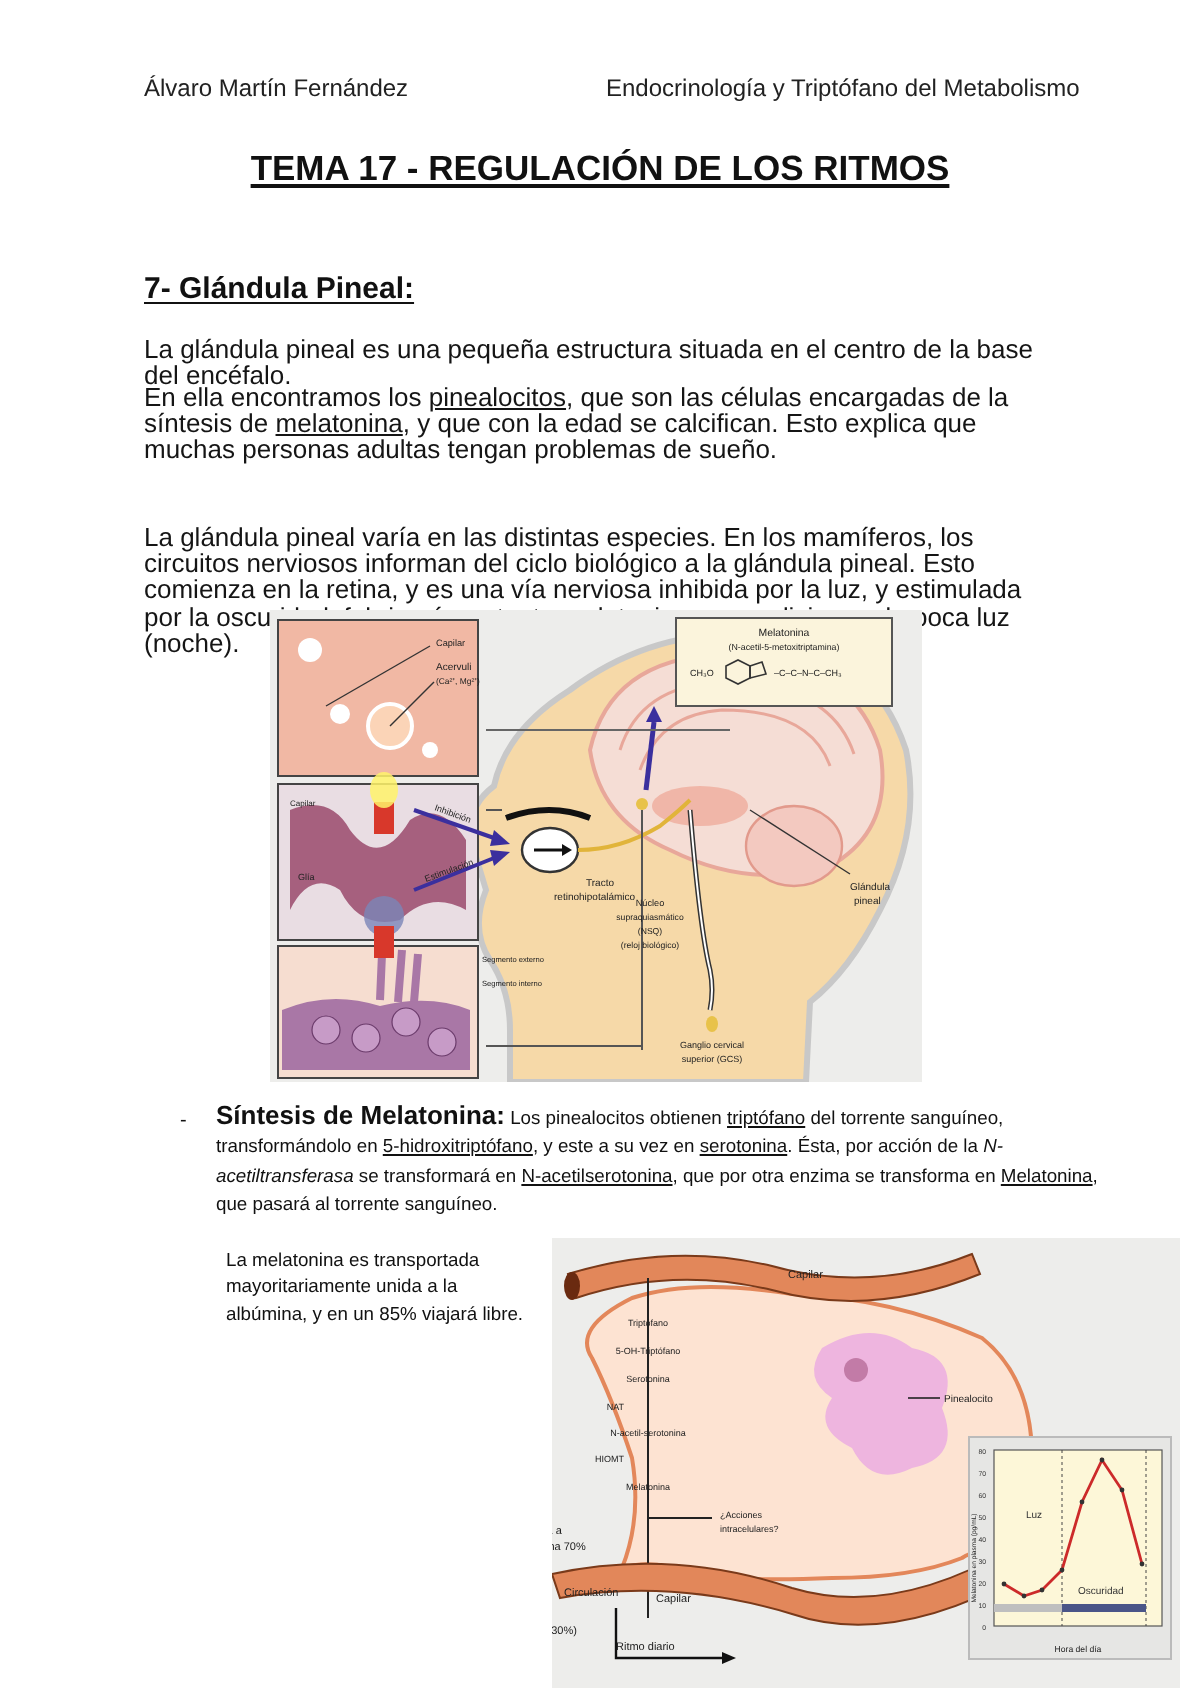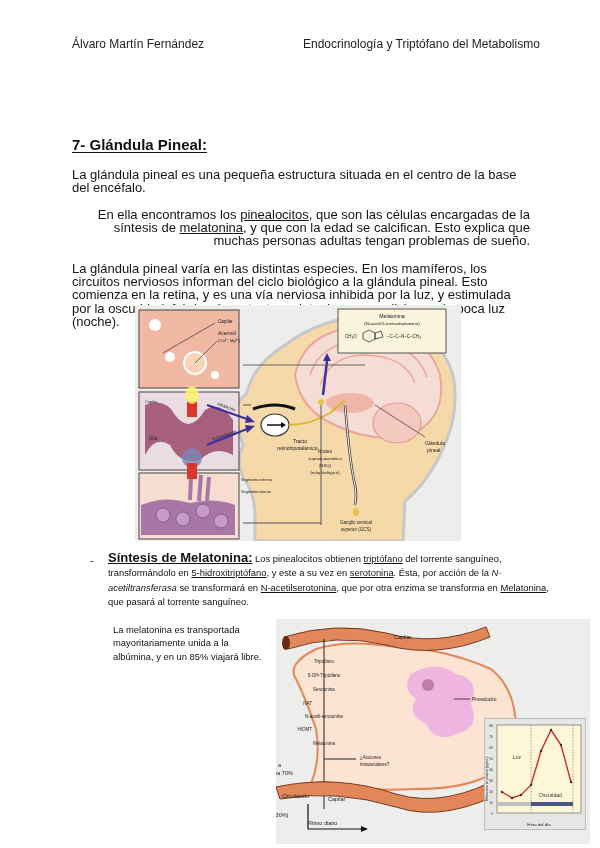--- a/index.html
+++ b/index.html
@@ -9,39 +9,39 @@
   .hdr { top: 37px; font-size: 12px; color: #222; }
   .hdr-left { left: 72px; }
   .hdr-right { left: 303px; }
   .title { left: 0; width: 600px; text-align: center; top: 73px; font-size: 17.5px;
            font-weight: bold; line-height: 22px; color: #111; }
   .title span { text-decoration: underline; text-decoration-thickness: 1.5px; text-underline-offset: 2px; }
   .section { left: 72px; top: 136px; font-size: 15px; font-weight: bold; text-decoration: underline; text-underline-offset: 2px; }
   .para { left: 72px; width: 458px; font-size: 13px; line-height: 13.2px; color: #151515; }
   .para u { text-underline-offset: 1px; }
   .p1 { top: 168px; }
-  .p2 { top: 208px; text-align: right; }
+  .p2 { top: 192px; }
   .p3 { top: 262px; }
   .fig1 { left: 135px; top: 305px; width: 326px; height: 236px; background: #ededeb; }
   .bullet { left: 90px; top: 555px; font-size: 10px; }
   .syn { left: 108px; top: 551px; width: 442px; font-size: 9.4px; line-height: 14.3px; }
-  .syn .lead { font-size: 13px; font-weight: bold; text-decoration: underline; }
+  .syn .lead { font-size: 13px; font-weight: bold; }
   .syn u { text-underline-offset: 1px; }
   .side { left: 113px; top: 623px; width: 150px; font-size: 9.4px; line-height: 13.3px; }
   .fig2 { left: 276px; top: 619px; width: 314px; height: 225px; background: #ededeb; }
   svg text { font-family: "Liberation Sans", sans-serif; }
 </style>
 </head>
 <body>
 
 <div class="abs hdr hdr-left">Álvaro Martín Fernández</div>
 <div class="abs hdr hdr-right">Endocrinología y Triptófano del Metabolismo</div>
 
 <div class="abs title">
-  <br>
+  <span>TEMA 17 - REGULACIÓN DE LOS RITMOS</span><br>
 </div>
 
 <div class="abs section">7- Glándula Pineal:</div>
 
 <div class="abs para p1">La glándula pineal es una pequeña estructura situada en el centro de la base del encéfalo.</div>
 <div class="abs para p2">
   <span>En ella encontramos los </span><u>pinealocitos</u><span>, que son las células encargadas de la síntesis de </span><u>melatonina</u><span>, y que con la edad se calcifican. Esto explica que muchas personas adultas tengan problemas de sueño.</span>
 </div>
 <div class="abs para p3">La glándula pineal varía en las distintas especies. En los mamíferos, los circuitos nerviosos informan del ciclo biológico a la glándula pineal. Esto comienza en la retina, y es una vía nerviosa inhibida por la luz, y estimulada por la oscuridad, fabricará por tanto melatonina en condiciones de poca luz (noche).</div>
 

